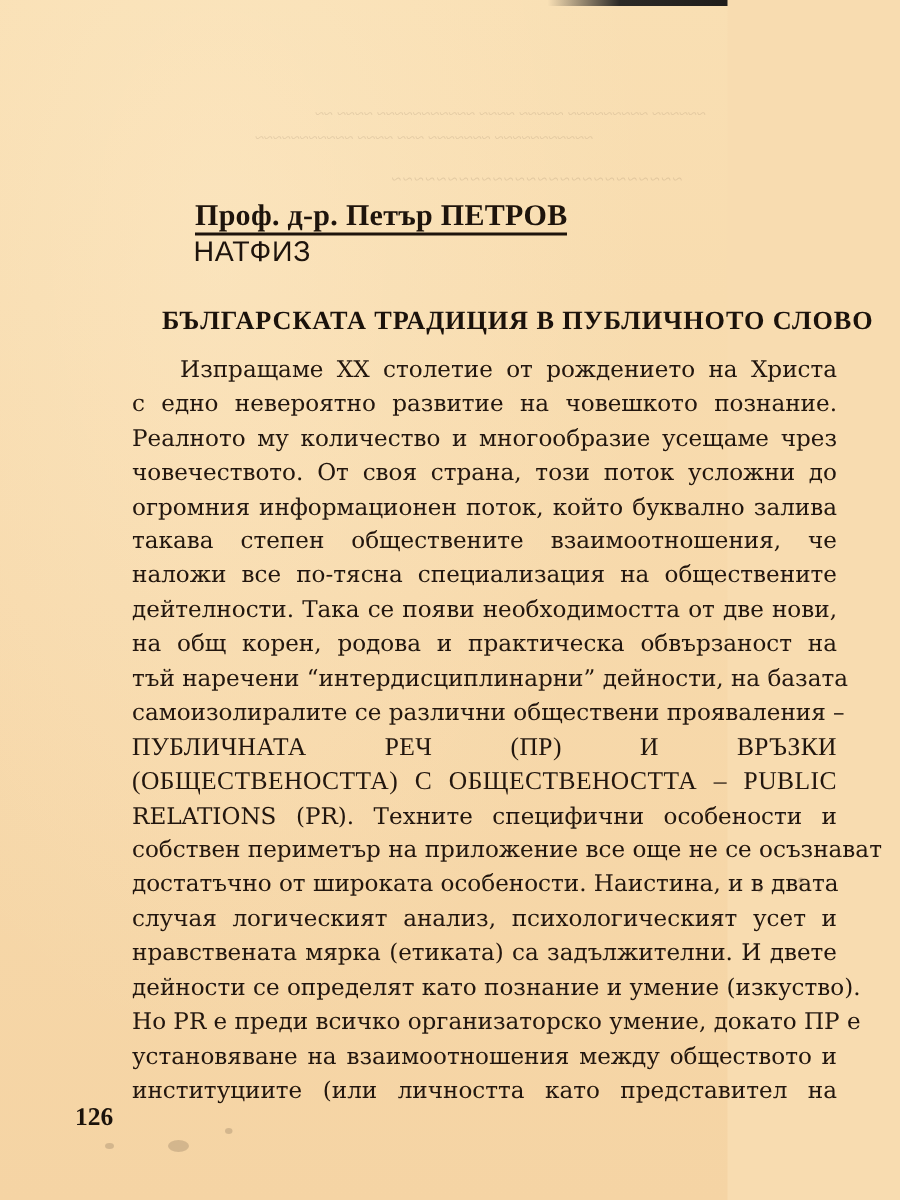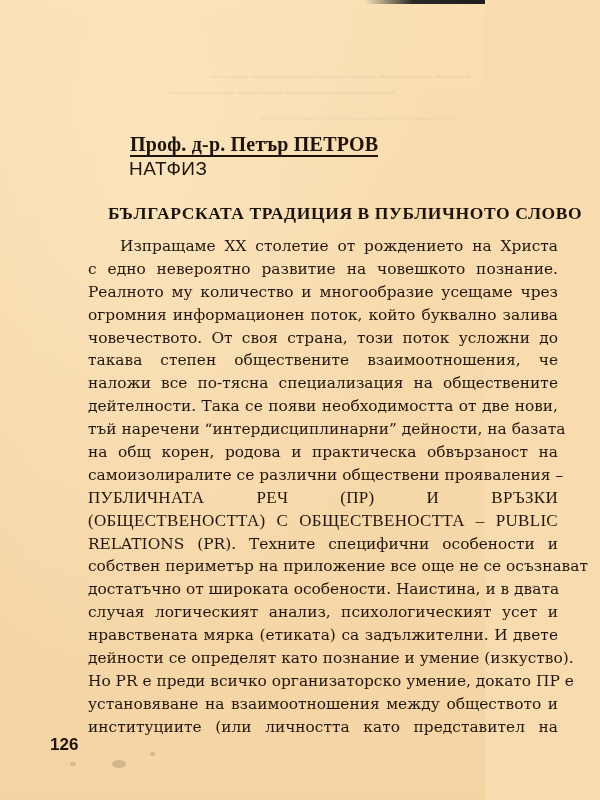--- a/index.html
+++ b/index.html
@@ -97,21 +97,21 @@
     }
     .line.caps {
       font-family: "Liberation Serif", serif;
       font-size: 17px;
       letter-spacing: 0.3px;
     }
     .page-number {
       position: absolute;
       left: 50px;
       top: 735px;
-      font-family: Liberation Sans, sans-serif;
+      font-family: Liberation Serif, serif;
       font-weight: bold;
       font-size: 17px;
       color: #1b120b;
     }
     .speck {
       position: absolute;
       border-radius: 50%;
       background: rgba(110,90,70,0.25);
     }
   </style>
@@ -127,27 +127,27 @@
 
   <div class="author">Проф. д-р. Петър ПЕТРОВ</div>
   <div class="institution">НАТФИЗ</div>
 
   <div class="title">БЪЛГАРСКАТА ТРАДИЦИЯ В ПУБЛИЧНОТО СЛОВО</div>
 
   <div class="body-text">
     <span class="line indent">Изпращаме XX столетие от рождението на Христа</span>
     <span class="line">с едно невероятно развитие на човешкото познание.</span>
     <span class="line">Реалното му количество и многообразие усещаме чрез</span>
+    <span class="line">човечеството. От своя страна, този поток усложни до</span>
     <span class="line">огромния информационен поток, който буквално залива</span>
-    <span class="line">човечеството. От своя страна, този поток усложни до</span>
     <span class="line">такава степен обществените взаимоотношения, че</span>
     <span class="line">наложи все по-тясна специализация на обществените</span>
     <span class="line">дейтелности. Така се появи необходимостта от две нови,</span>
+    <span class="line">на общ корен, родова и практическа обвързаност на</span>
     <span class="line">тъй наречени “интердисциплинарни” дейности, на базата</span>
-    <span class="line">на общ корен, родова и практическа обвързаност на</span>
     <span class="line">самоизолиралите се различни обществени прояваления –</span>
     <span class="line caps">ПУБЛИЧНАТА    РЕЧ    (ПР)    И    ВРЪЗКИ</span>
     <span class="line caps">(ОБЩЕСТВЕНОСТТА) С ОБЩЕСТВЕНОСТТА – PUBLIC</span>
     <span class="line">RELATIONS (PR). Техните специфични особености и</span>
     <span class="line">собствен периметър на приложение все още не се осъзнават</span>
     <span class="line">достатъчно от широката особености. Наистина, и в двата</span>
     <span class="line">случая логическият анализ, психологическият усет и</span>
     <span class="line">нравствената мярка (етиката) са задължителни. И двете</span>
     <span class="line">дейности се определят като познание и умение (изкуство).</span>
     <span class="line">Но PR е преди всичко организаторско умение, докато ПР е</span>

